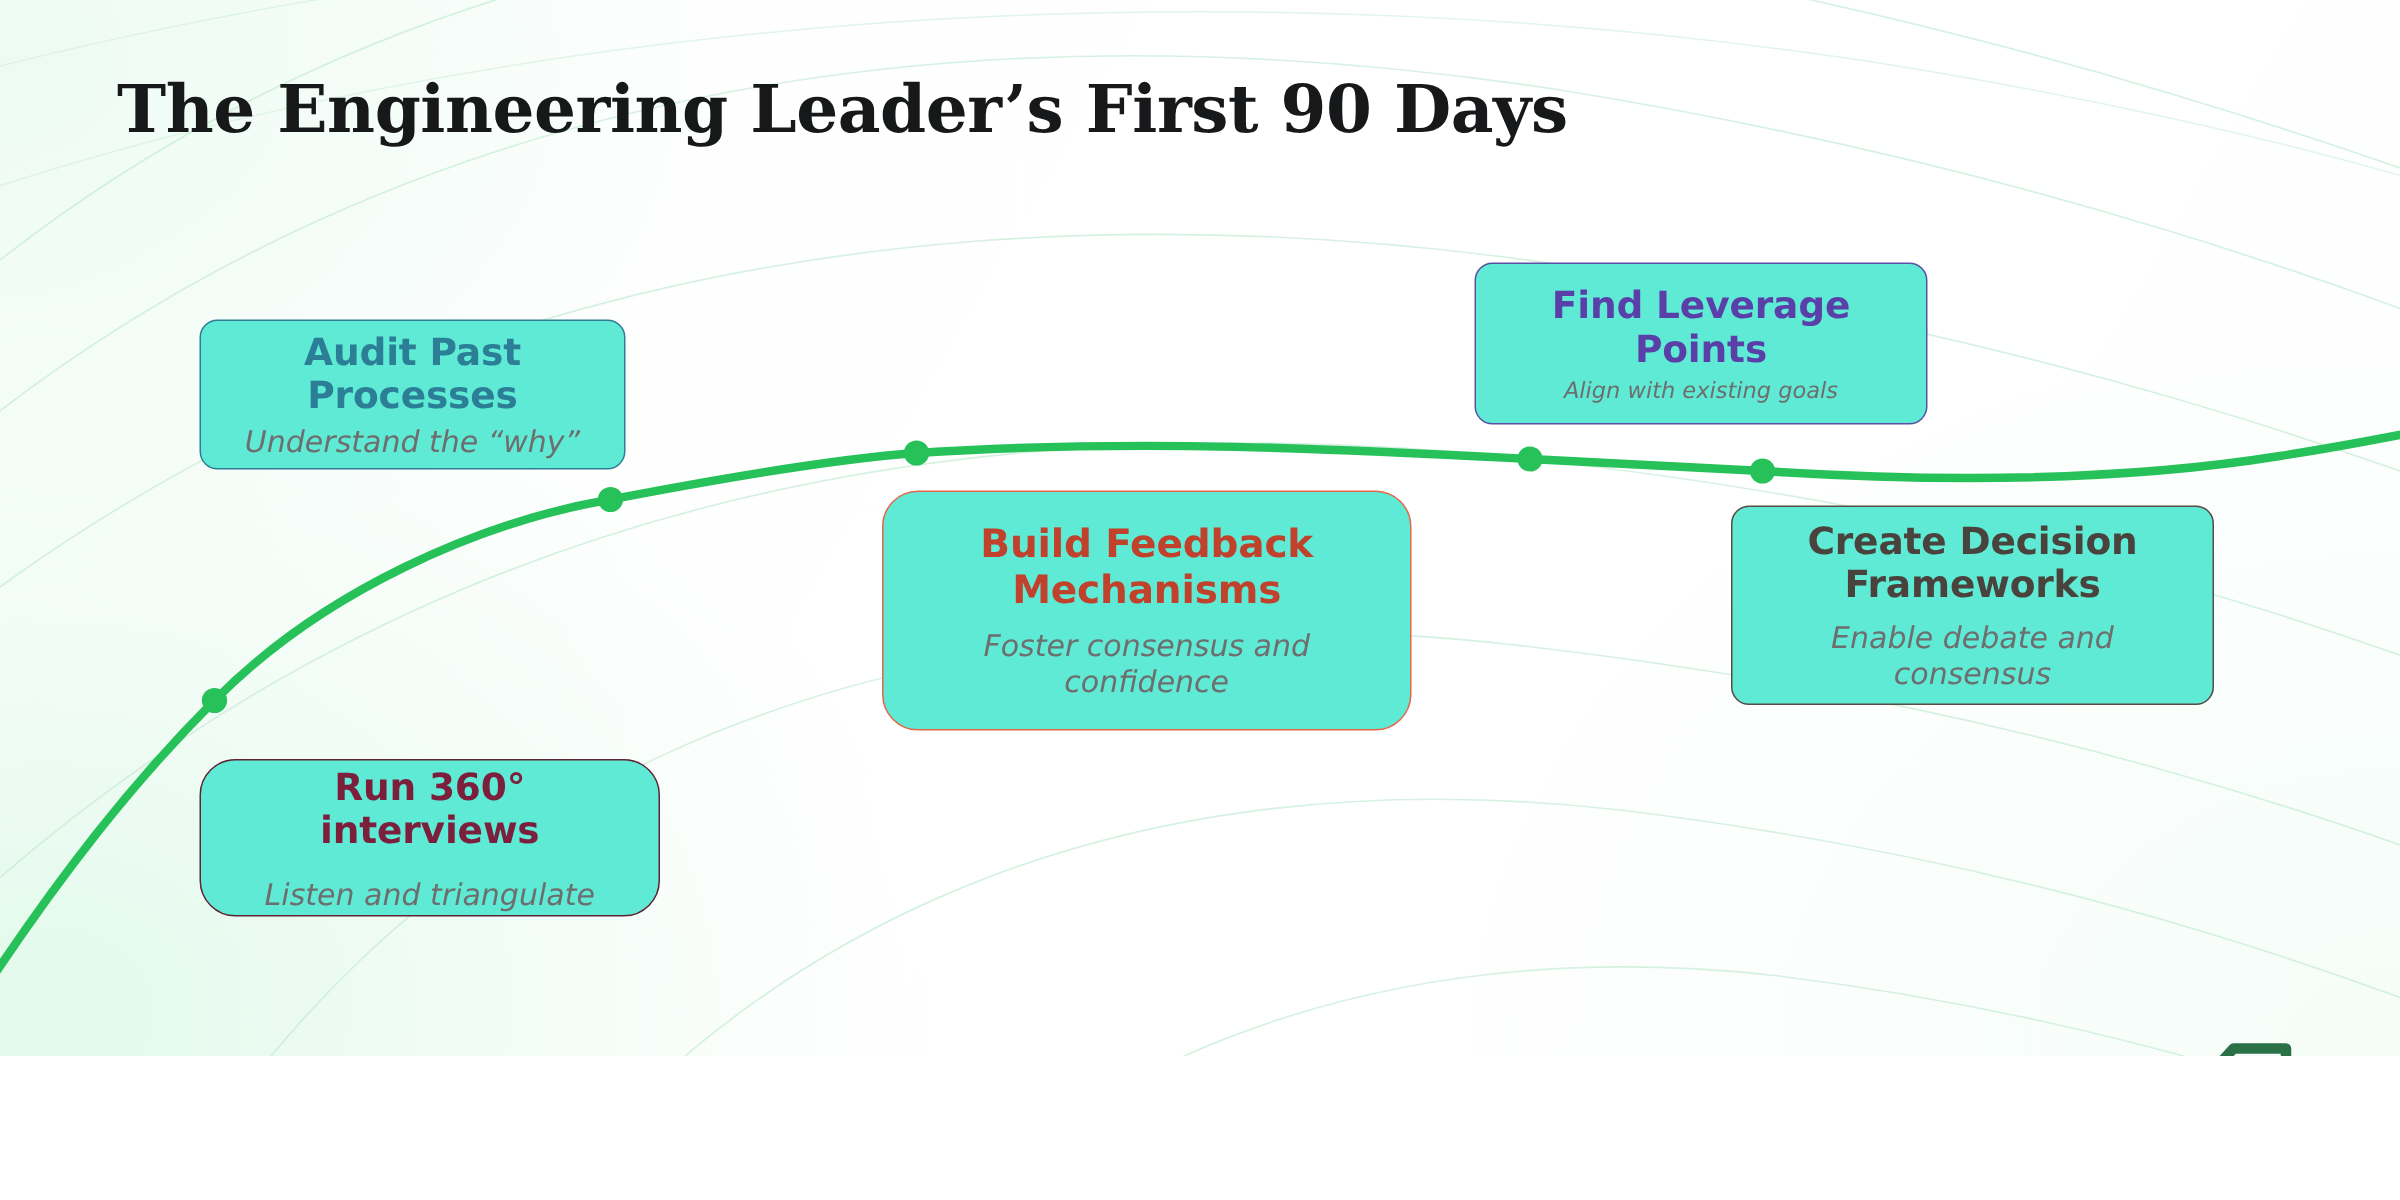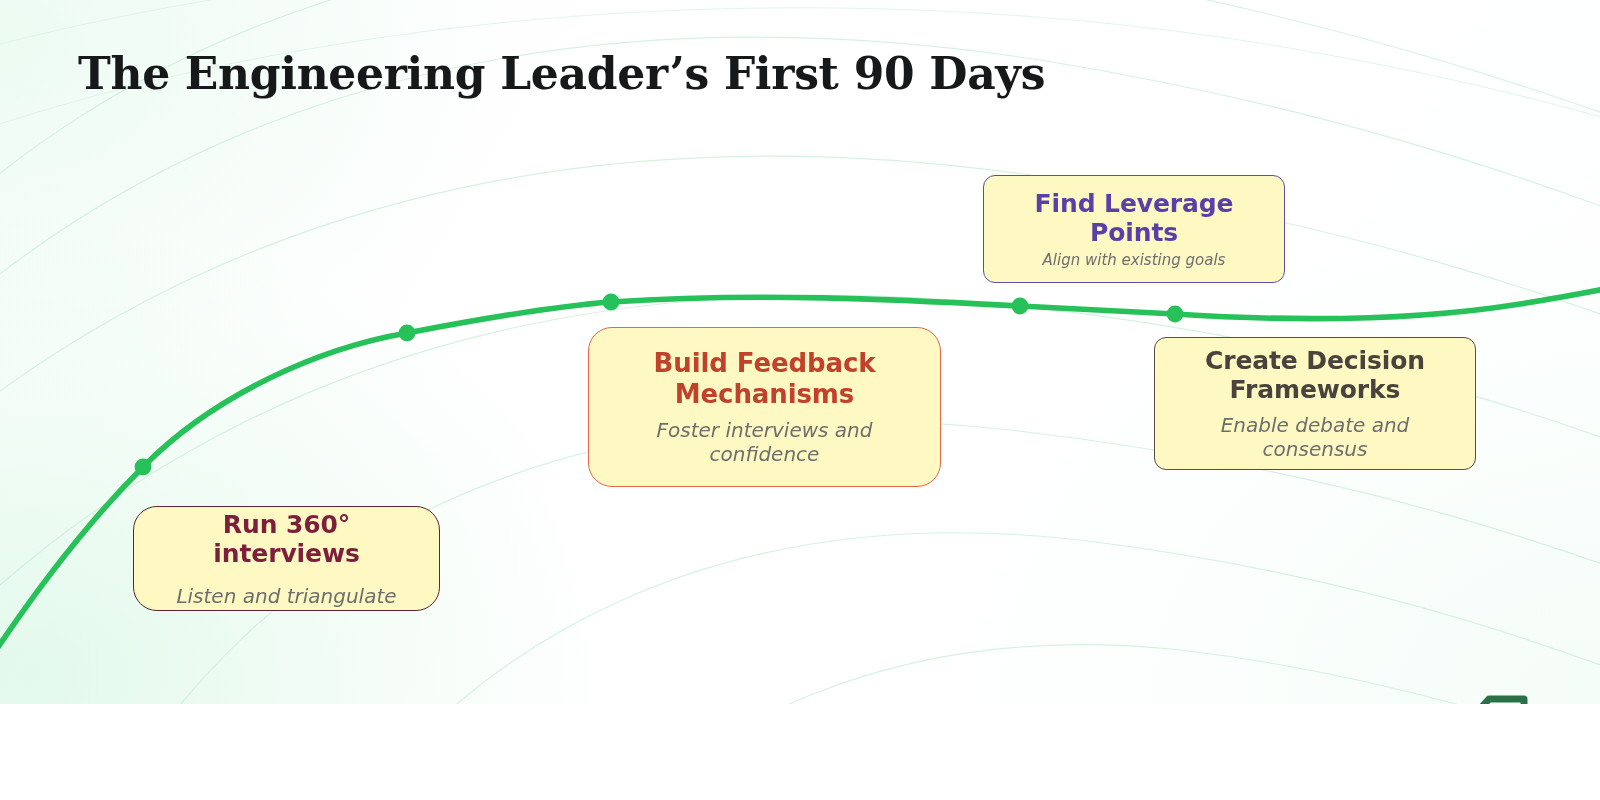--- a/index.html
+++ b/index.html
@@ -20,21 +20,21 @@
   }
   #bg-arcs{position:absolute;inset:0;}
 
   
   #curve-layer{position:absolute;inset:0;}
 
   
   .card{
     position:absolute;
     box-sizing:border-box;
-    background:#fef9c3;
+    background:#5eead4;
     border:1.6px solid #888;
     border-radius:11px;
     display:flex;flex-direction:column;align-items:center;justify-content:center;
     text-align:center;
     padding:10px 18px;
   }
   .card .t{
     font-weight:700;
     line-height:1.16;
     letter-spacing:-.1px;
@@ -116,30 +116,34 @@
              C 1565 297 1590 292 1620 286" fill="none" stroke="#27c15a" stroke-width="5.6" stroke-linecap="round"></path>
       <circle cx="143" cy="467" r="8.4" fill="#27c15a"></circle>
       <circle cx="407" cy="333" r="8.4" fill="#27c15a"></circle>
       <circle cx="611" cy="302" r="8.4" fill="#27c15a"></circle>
       <circle cx="1020" cy="306" r="8.4" fill="#27c15a"></circle>
       <circle cx="1175" cy="314" r="8.4" fill="#27c15a"></circle>
   </svg>
 
   <div id="page-title">The Engineering Leader’s First 90 Days</div>
 
+  <div class="card" id="card-0">
+    <div class="t">Audit Past Processes</div>
+    <div class="s">Understand the “why”</div>
+  </div>
 
   <div class="card" id="card-1">
     <div class="t">Run 360° interviews</div>
     <div class="s">Listen and triangulate</div>
   </div>
 
   <div class="card" id="card-2">
     <div class="t">Build Feedback
 Mechanisms</div>
-    <div class="s">Foster interviews and
+    <div class="s">Foster consensus and
 confidence</div>
   </div>
 
   <div class="card" id="card-3">
     <div class="t">Find Leverage Points</div>
     <div class="s">Align with existing goals</div>
   </div>
 
   <div class="card" id="card-4">
     <div class="t">Create Decision

